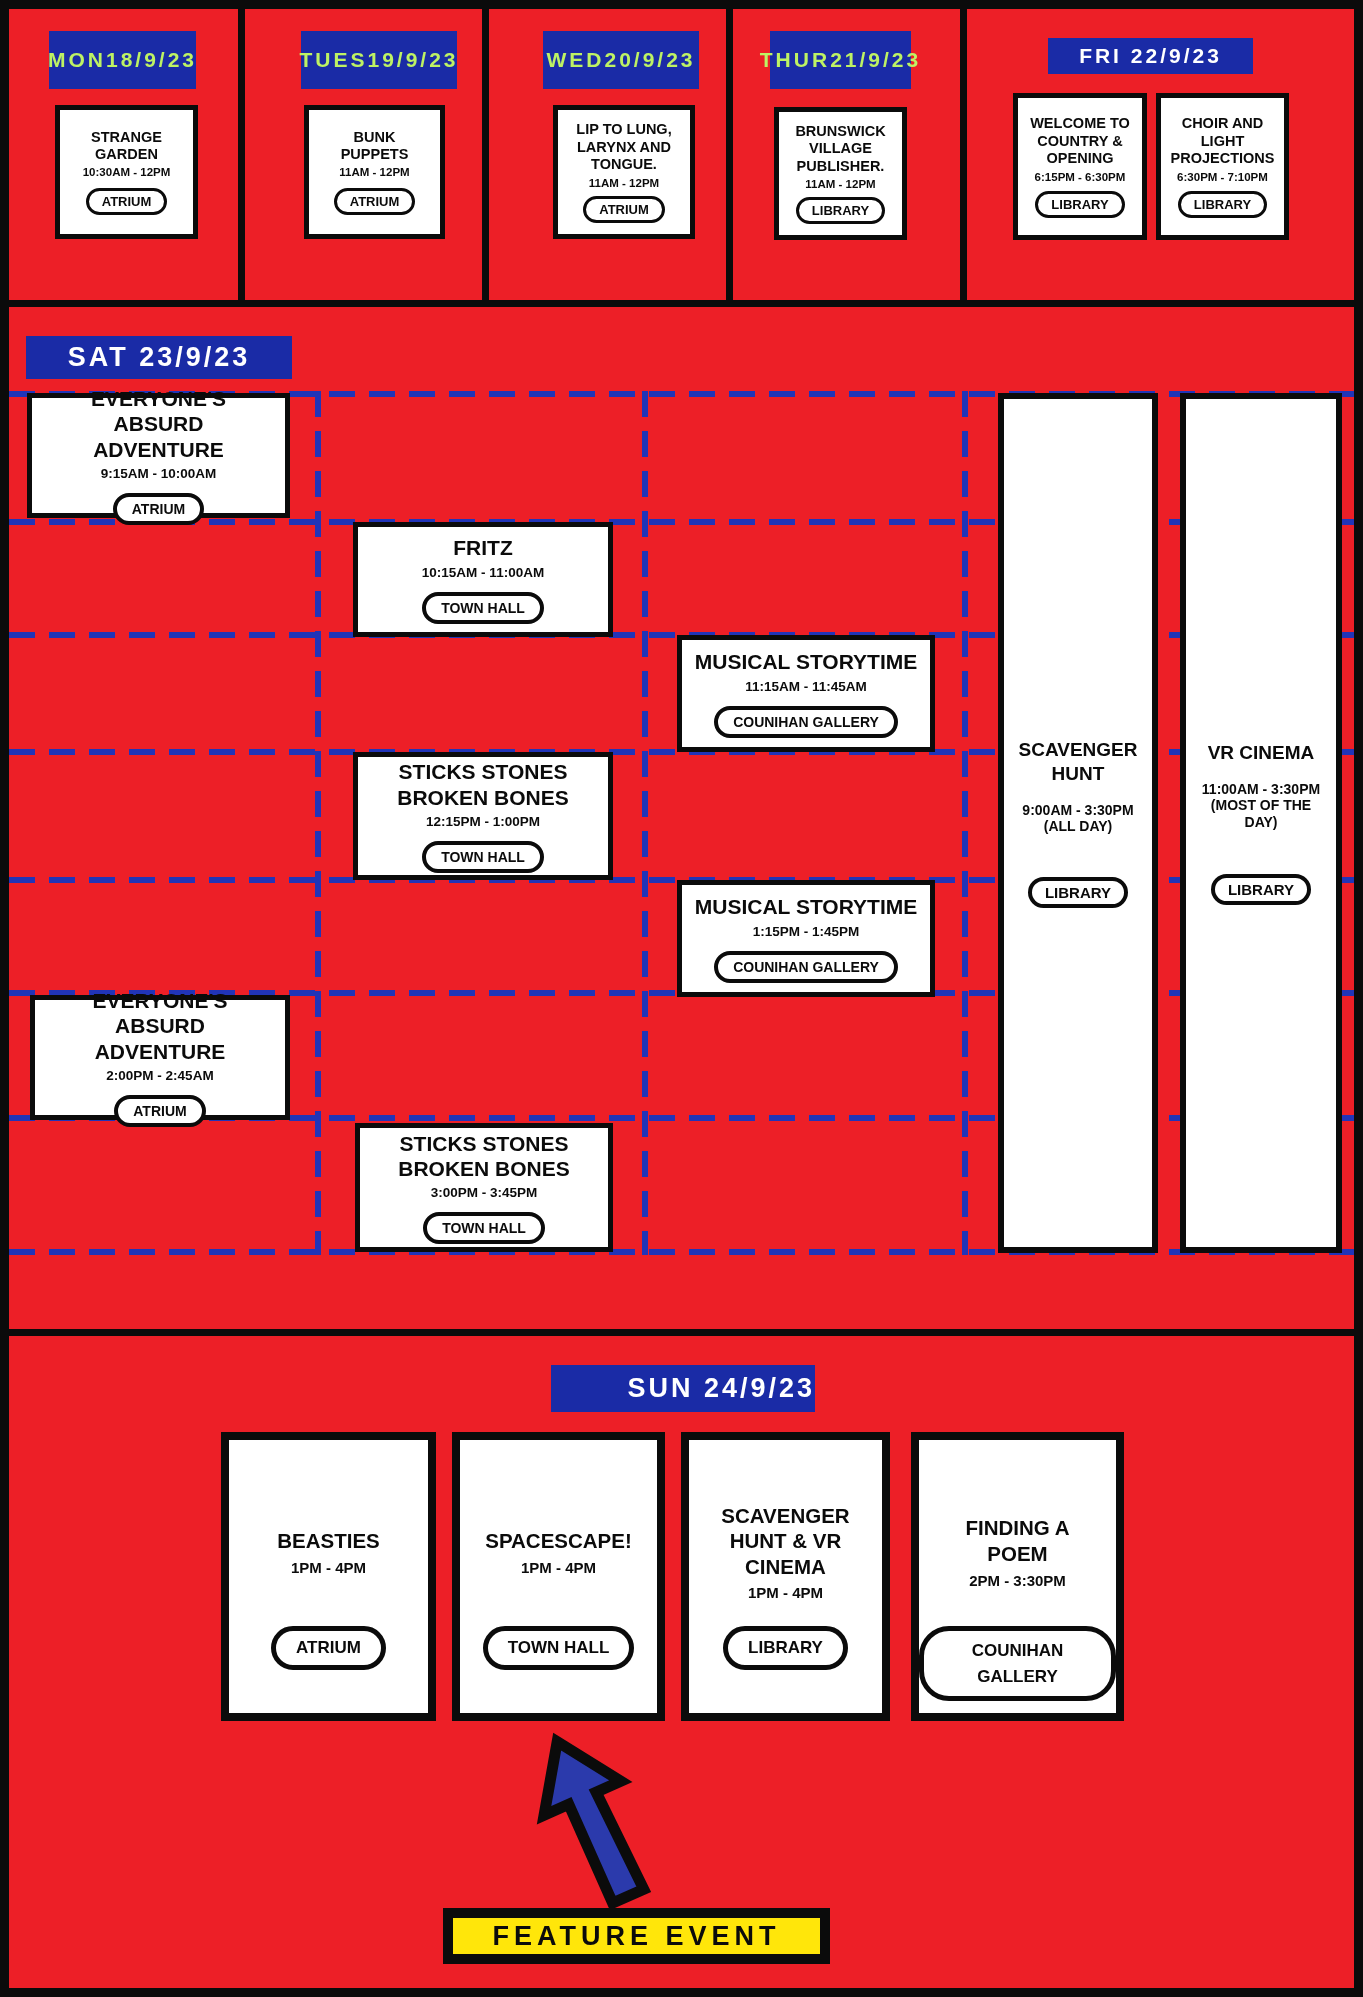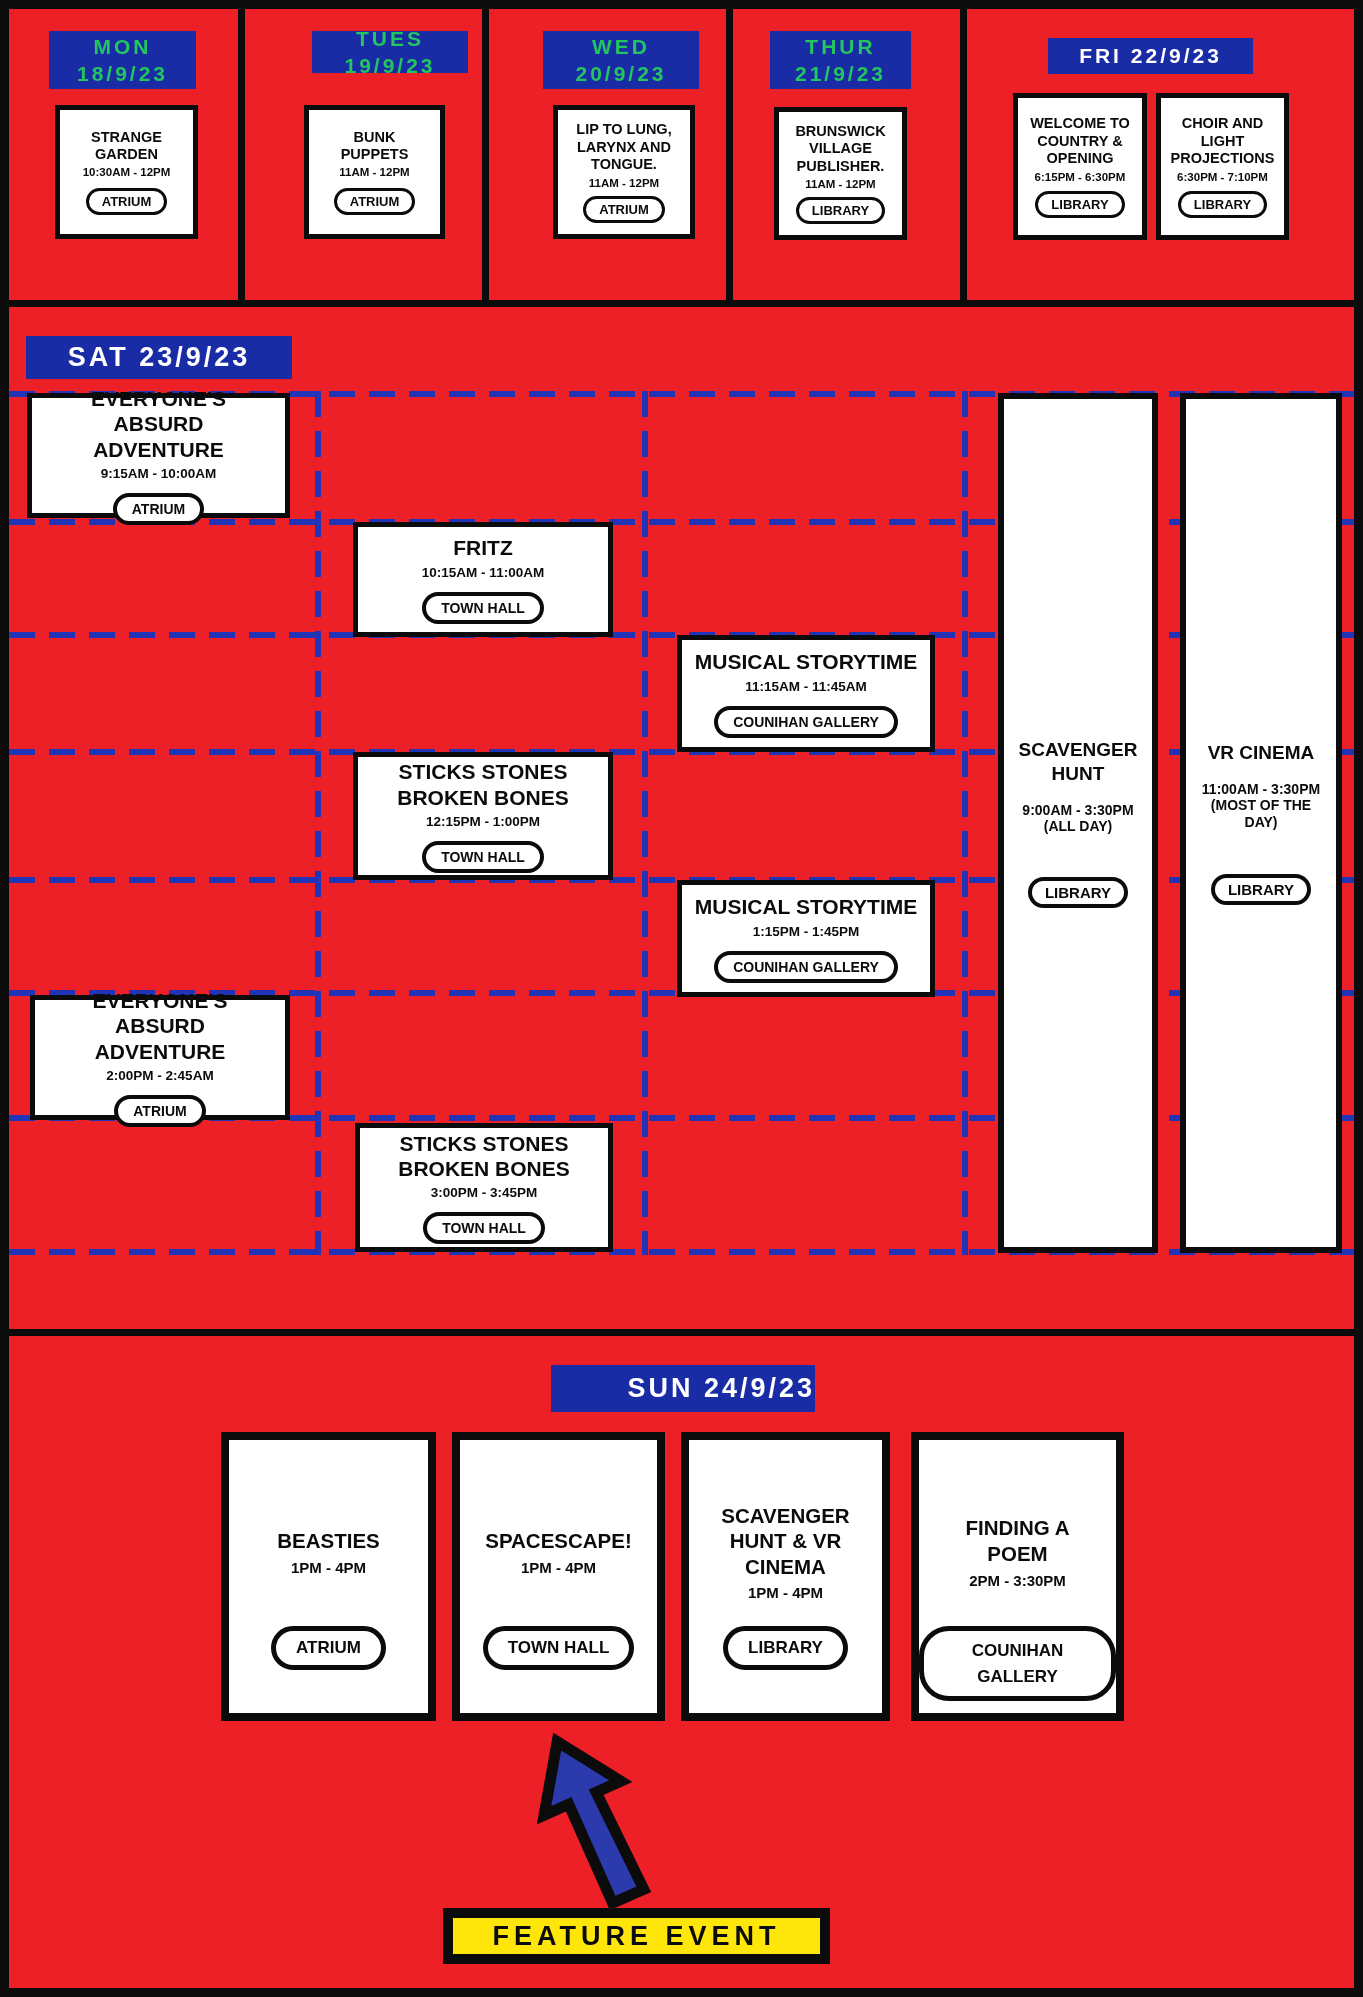--- a/index.html
+++ b/index.html
@@ -9,22 +9,22 @@
     background:var(--red,#ED1F27);
     font-family:"Liberation Sans","DejaVu Sans",sans-serif;
     overflow:hidden;
     margin:0 auto;
   }
   .frame{position:absolute;inset:0;border:9px solid var(--black,#0b0b0b);z-index:60;pointer-events:none;}
   .blackline{position:absolute;background:var(--black,#0b0b0b);z-index:5;}
 
   
   .day-header{
-    position:absolute;background:var(--blue,#1A2BA6);color:#22c55e;
-    display:flex;flex-direction:column;align-items:center;justify-content:center;
+    position:absolute;background:var(--blue,#1A2BA6);color:#bef264;
+    display:flex;flex-direction:row;align-items:center;justify-content:center;
     font-weight:700;letter-spacing:3px;text-align:center;z-index:10;
   }
   .day-header .d1{font-size:21px;line-height:1.3;}
   .day-header .d2{font-size:21px;line-height:1.3;}
   .banner{
     position:absolute;background:var(--blue,#1A2BA6);color:#fff;
     display:flex;align-items:center;justify-content:center;
     font-weight:700;letter-spacing:3px;z-index:10;
   }
 
@@ -80,21 +80,21 @@
   <div class="blackline" style="left:238px;top:0;width:7px;height:307px;"></div>
   <div class="blackline" style="left:482px;top:0;width:7px;height:307px;"></div>
   <div class="blackline" style="left:726px;top:0;width:7px;height:307px;"></div>
   <div class="blackline" style="left:960px;top:0;width:7px;height:307px;"></div>
   <div class="blackline" style="left:0;top:300px;width:1363px;height:7px;"></div>
 
   <div class="day-header" style="left:49px;top:31px;width:147px;height:58px;">
     <div class="d1">MON</div>
     <div class="d2">18/9/23</div>
   </div>
-  <div class="day-header" style="left:312px;top:31px;width:156px;height:42px;">
+  <div class="day-header" style="left:301px;top:31px;width:156px;height:58px;">
     <div class="d1">TUES</div>
     <div class="d2">19/9/23</div>
   </div>
   <div class="day-header" style="left:543px;top:31px;width:156px;height:58px;">
     <div class="d1">WED</div>
     <div class="d2">20/9/23</div>
   </div>
   <div class="day-header" style="left:770px;top:31px;width:141px;height:58px;">
     <div class="d1">THUR</div>
     <div class="d2">21/9/23</div>

